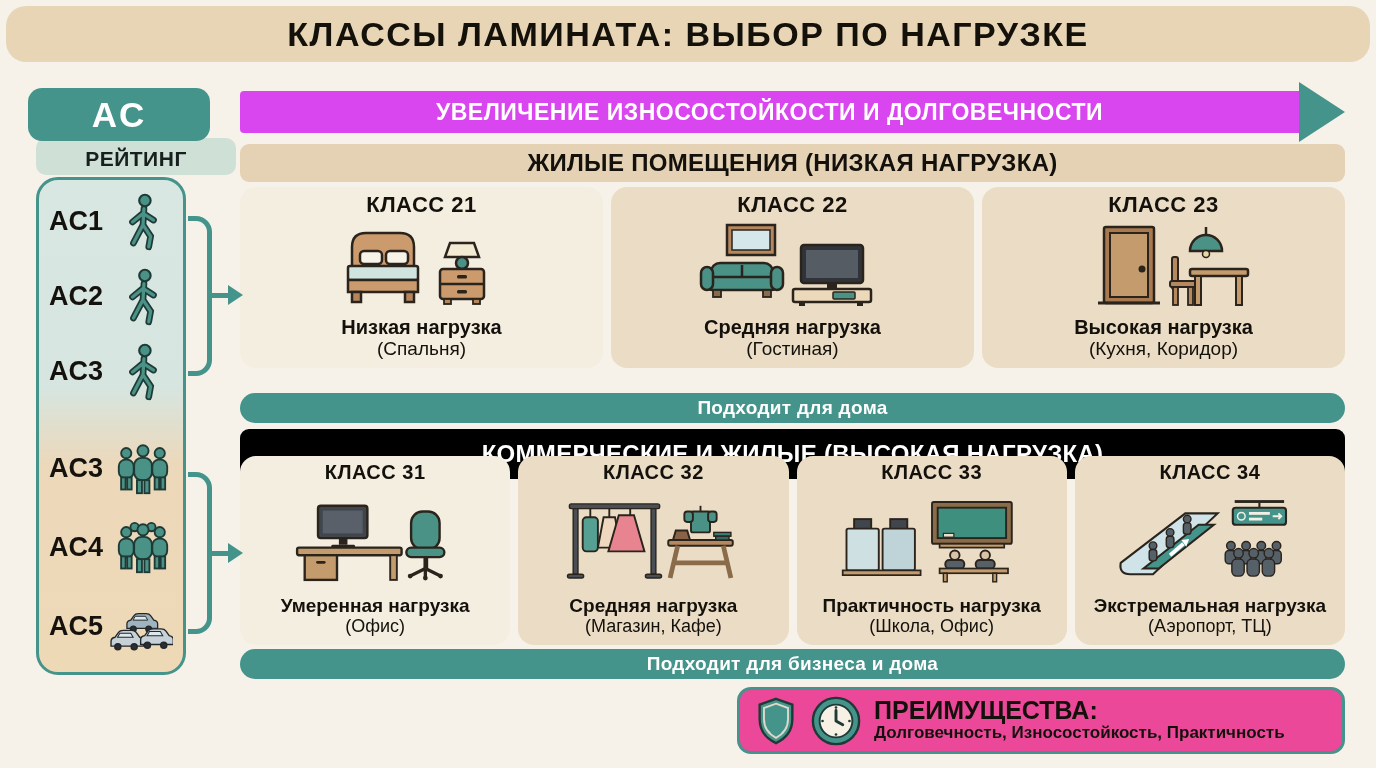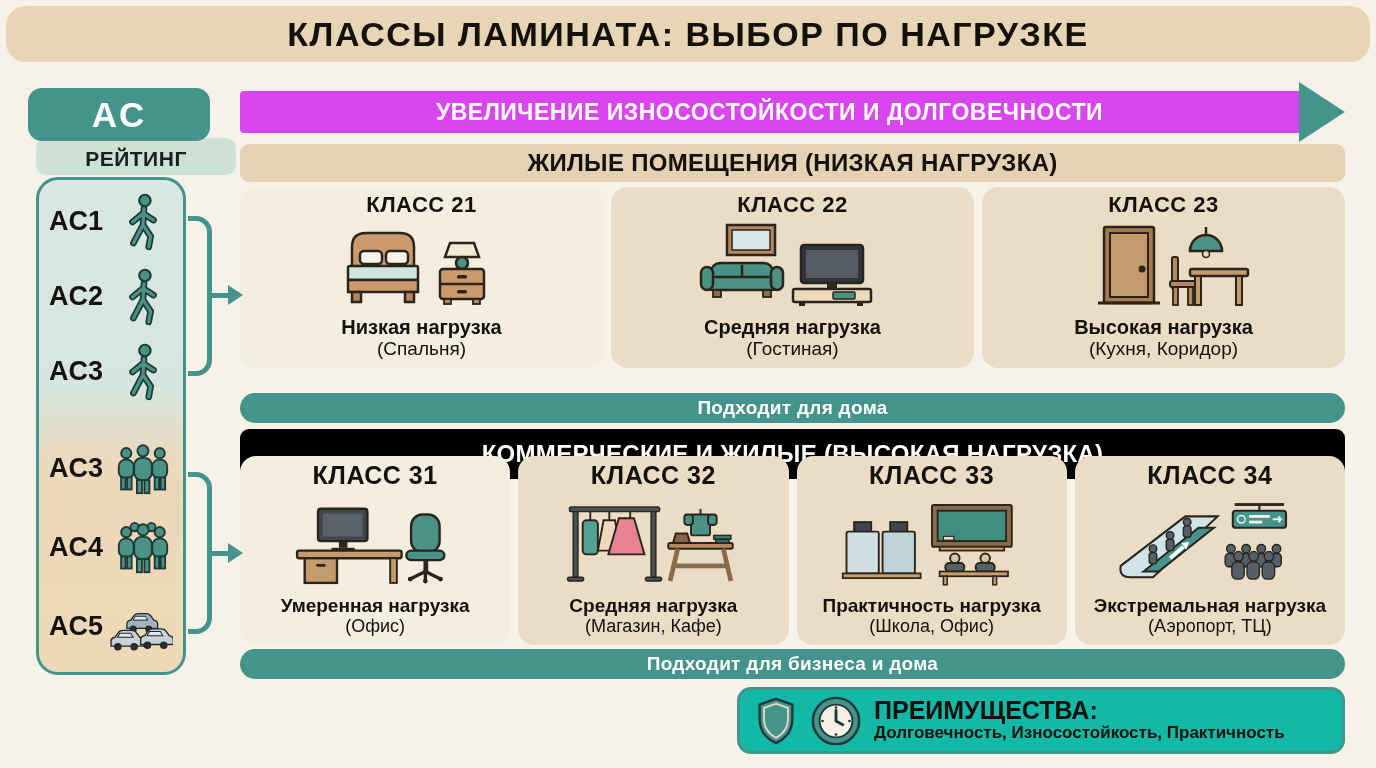--- a/index.html
+++ b/index.html
@@ -81,37 +81,37 @@
   .cards-row { display:grid; gap:8px; }
   .cards1 { top:187px; height:181px; grid-template-columns:repeat(3,1fr); }
   .cards2 { top:456px; height:189px; grid-template-columns:repeat(4,1fr); }
   .card {
     border-radius:16px; text-align:center; padding-top:5px;
     display:flex; flex-direction:column;
   }
   .card.cream { background:#f4eee1; }
   .card.beige { background:#ebddc5; }
   .card-title { font-size:22px; font-weight:bold; letter-spacing:0.5px; color:#14110c; }
-  .cards2 .card-title { font-size:25px; }
+  .cards2 .card-title { font-size:20px; }
   .card-icon { flex:1; display:flex; align-items:center; justify-content:center; }
   .card-load { font-size:20px; font-weight:bold; line-height:1.12; color:#14110c; }
   .card-rooms { font-size:19px; line-height:1.15; padding-bottom:8px; color:#14110c; }
   .cards2 .card-load { font-size:19px; }
   .cards2 .card-rooms { font-size:18px; }
 
   .footer-bar {
     height:30px; background:#45948b; border-radius:15px;
     display:flex; align-items:center; justify-content:center;
     color:#fff; font-size:19px; font-weight:bold; letter-spacing:0.3px;
   }
   .f1 { top:373px;margin-top:20px; } .f2 { top:649px; }
 
   .benefits {
     top:687px; left:auto !important; right:0; width:608px; height:67px;
-    background:#14b8a6; border:3px solid #45948b; border-radius:14px;
+    background:#ec4899; border:3px solid #45948b; border-radius:14px;
     display:flex; align-items:center; padding:0 14px; gap:12px;
   }
   .benefits-text { display:flex; flex-direction:column; justify-content:center; }
   .benefits-title { font-size:25px; font-weight:bold; line-height:1.05; color:#14110c; }
   .benefits-items { font-size:17px; font-weight:bold; line-height:1.2; color:#14110c; }
   svg { display:block; }
 </style>
 </head>
 <body>
 

